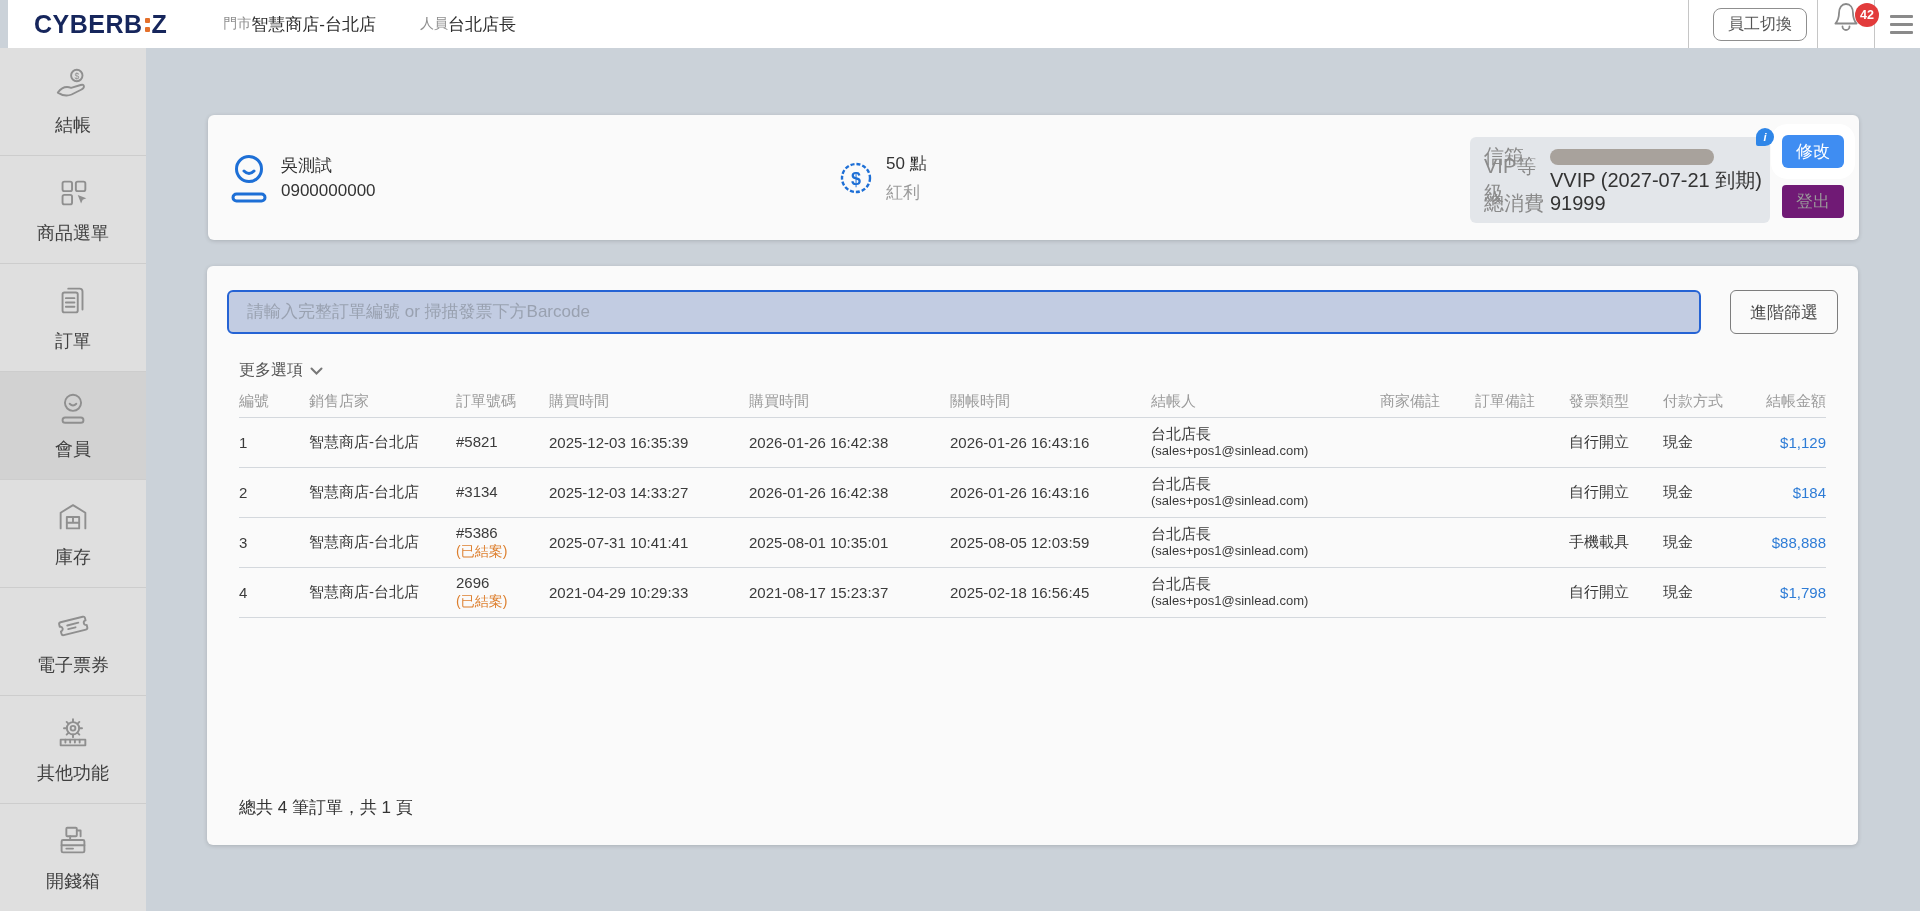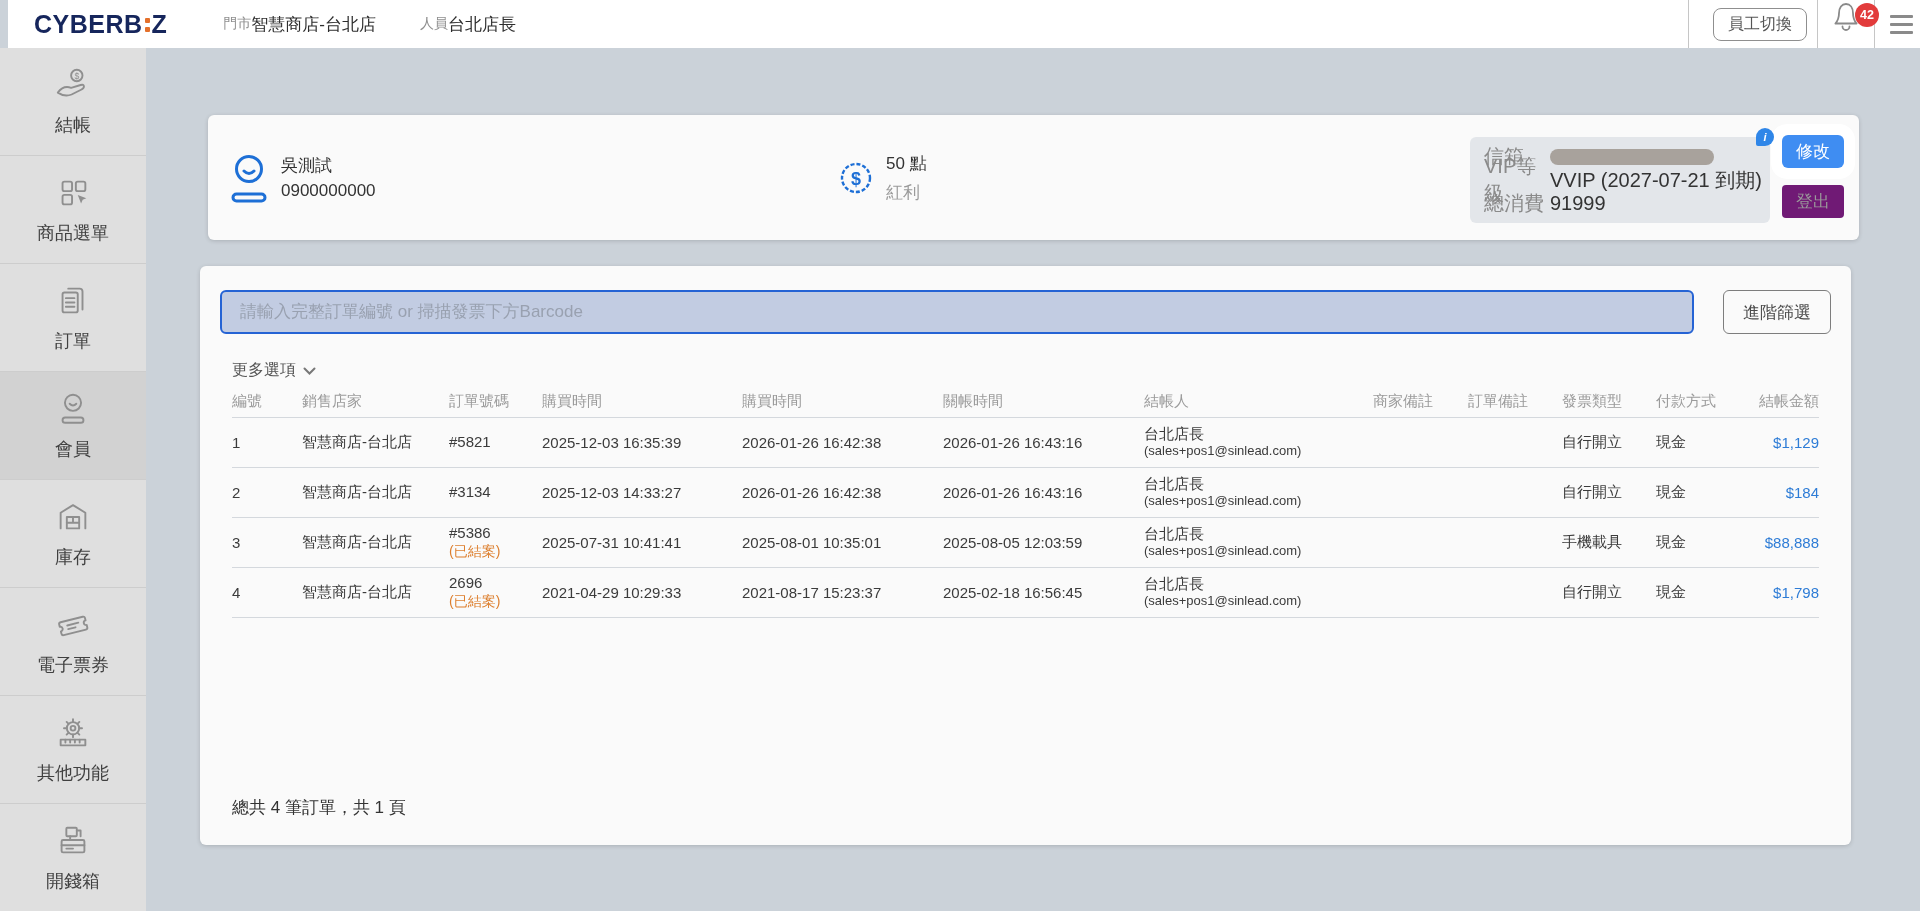--- a/index.html
+++ b/index.html
@@ -41,21 +41,21 @@
     cursor:pointer; }
   .side-item:last-child { border-bottom:none; }
   .side-item.active { background:#d2d2d2; }
   .side-item svg { stroke:#8f8f8f; fill:none; stroke-width:2;
     stroke-linecap:round; stroke-linejoin:round; }
   .side-label { font-size:18px; color:#404040; }
   
   .card { position:absolute; background:#fafafa; border-radius:6px;
     box-shadow:0 1px 4px rgba(0,0,0,.16); }
   .member-card { left:208px; top:115px; width:1651px; height:125px; }
-  .table-card  { left:200px; top:266px; width:1651px; height:579px; }
+  .table-card  { left:207px; top:266px; width:1651px; height:579px; }
   
   .member-person { position:absolute; left:22px; top:0; height:100%;
     display:flex; align-items:center; gap:13px; }
   .mp-name { font-size:17px; color:#333; }
   .mp-phone { font-size:17px; color:#333; margin-top:4px; }
   .member-points { position:absolute; left:630px; top:0; height:100%;
     display:flex; align-items:center; gap:12px; }
   .pt-val { font-size:17px; color:#333; }
   .pt-lbl { font-size:17px; color:#9a9a9a; margin-top:6px; }
   .member-info { position:absolute; left:1262px; top:22px; width:300px; height:86px;

